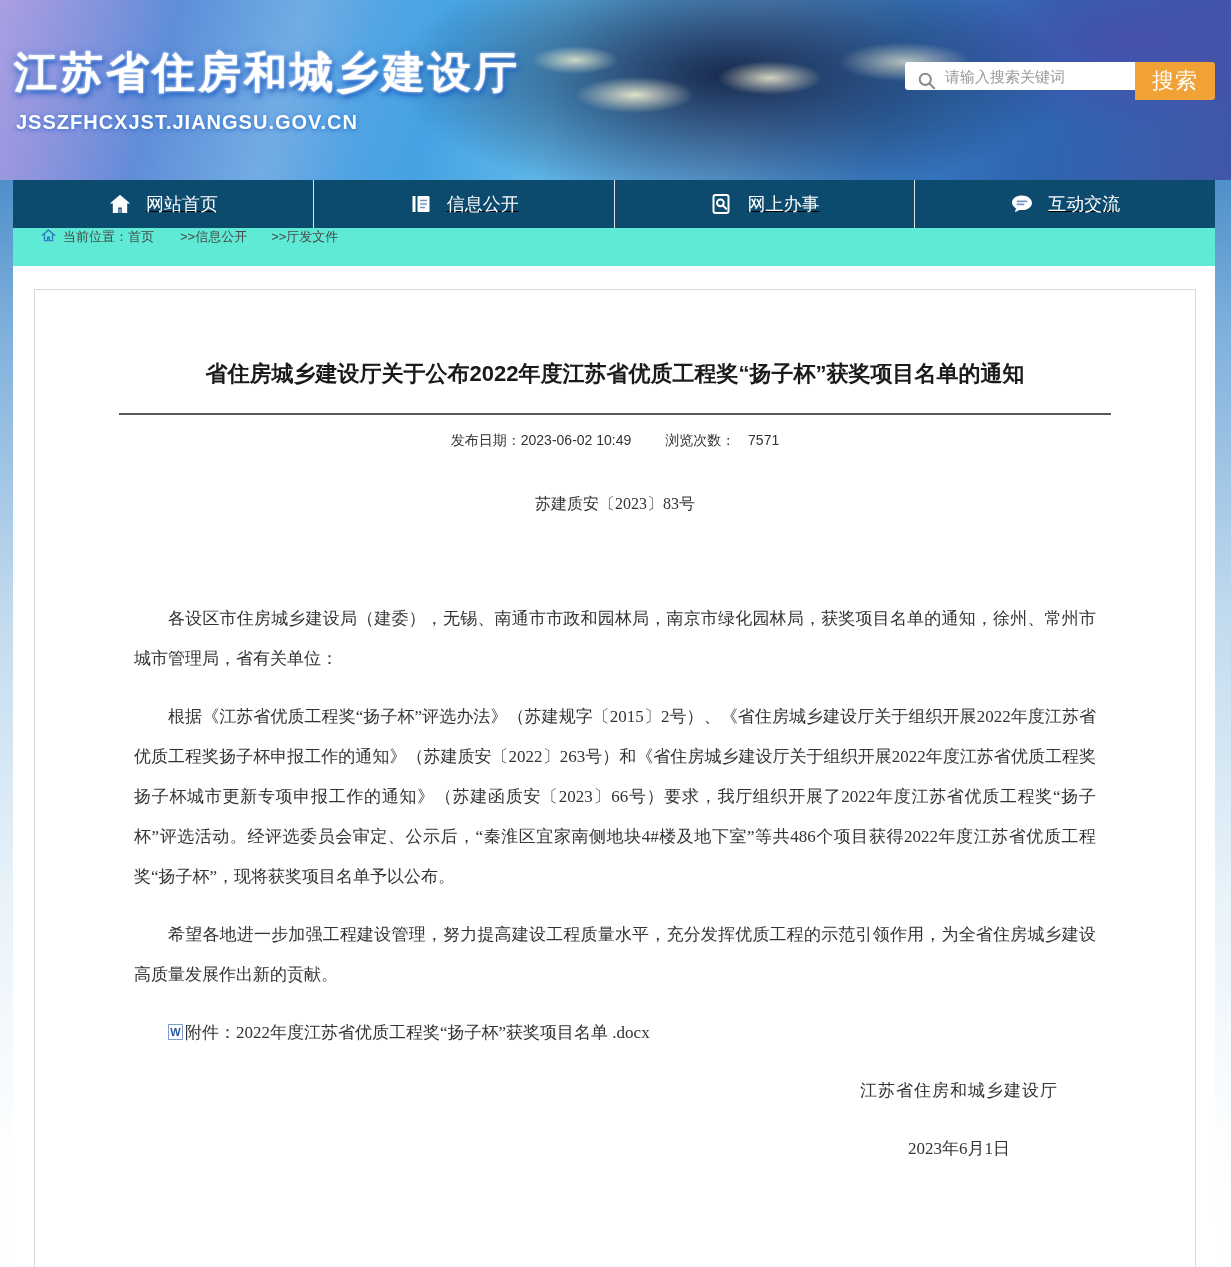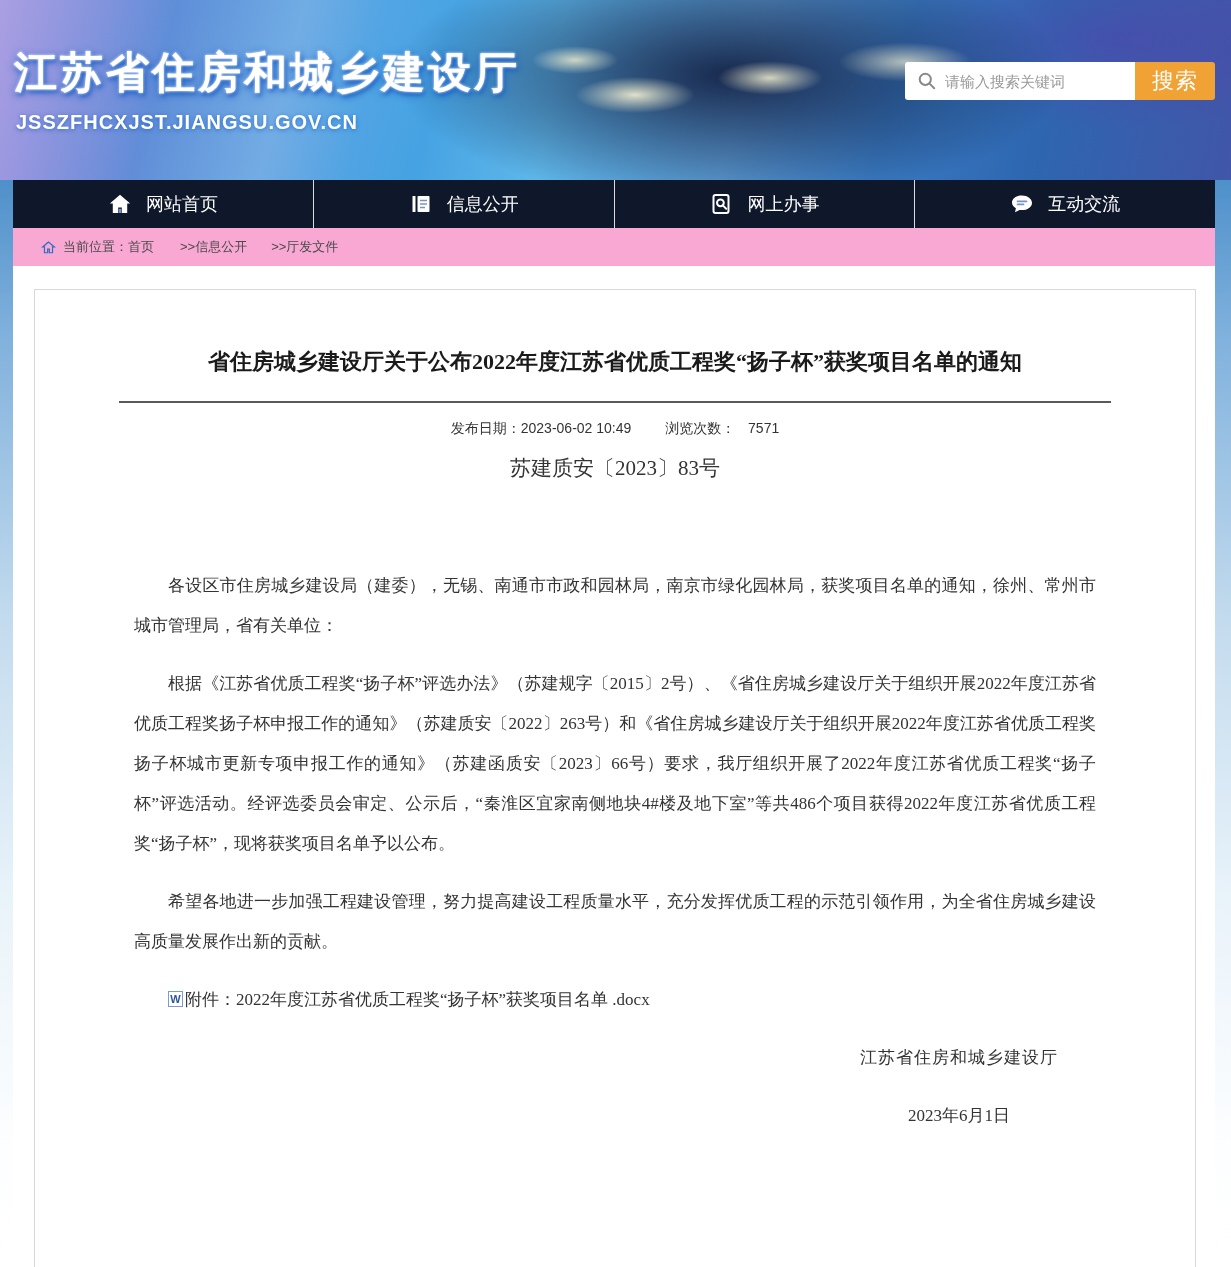--- a/index.html
+++ b/index.html
@@ -28,75 +28,75 @@
     margin: 0; font-size: 43px; font-weight: 800; color: #ffffff; letter-spacing: 3px;
     text-shadow: 0 0 3px #ffffff, 0 2px 8px rgba(25,95,200,.95), 2px 3px 4px rgba(25,90,190,.8);
   }
   .site-url {
     margin: 9px 0 0 2px; font-size: 20px; font-weight: 700; color: #ffffff; letter-spacing: 1px;
     text-shadow: 0 1px 4px rgba(25,95,200,.8);
   }
   .search-bar { position: absolute; right: 16px; top: 62px; width: 310px; height: 38px; display: flex; }
   .search-field { position: relative; flex: 1; }
   .search-field input {
-    width: 100%; height: 38px; border: 0; outline: none; background: #ffffff;
+    width: 100%; height: 28px; border: 0; outline: none; background: #ffffff;
     border-radius: 3px 0 0 3px; padding: 0 8px 0 40px; font-size: 15px; color: #333;
   }
   .search-field input::placeholder { color: #9a9a9a; }
   .search-glass { position: absolute; left: 12px; top: 9px; width: 20px; height: 20px; }
   .search-btn {
     width: 80px; height: 38px; border: 0; background: #f0a235; color: #ffffff;
     font-size: 22px; cursor: pointer; border-radius: 0 3px 3px 0; letter-spacing: 1px;
     font-family: inherit;
   }
 
   
   .nav {
-    margin: 0 16px 0 13px; height: 48px; background: #0f172a; display: flex;
+    margin: 0 16px 0 13px; height: 48px; background: #0c4a6e; display: flex; text-decoration: underline;
   }
   .nav-item {
     flex: 1; display: flex; align-items: center; justify-content: center; gap: 14px;
     color: #ffffff; font-size: 18px; cursor: pointer;
   }
   .nav-item + .nav-item { border-left: 1px solid rgba(255,255,255,.85); }
   .nav-icon { width: 24px; height: 24px; display: inline-flex; }
   .nav-icon svg { width: 24px; height: 24px; }
 
   
   .main-container { margin: 0 16px 0 13px; background: #ffffff; min-height: 1039px; }
   .breadcrumb {
-    height: 38px; background: #f9a8d4; display: flex; align-items: center;
+    height: 38px; background: #5eead4; display: flex; 
     padding-left: 28px; font-size: 13px; color: #4a4a4a;
   }
   .crumb-home-icon { width: 15px; height: 15px; margin-right: 7px; display: inline-flex; }
   .crumb-sep-1 { margin-left: 26px; }
   .crumb-sep-2 { margin-left: 24px; }
   .crumb-link { cursor: pointer; }
 
   .content-pad { padding: 23px 19px 0 21px; }
   .content-box {
     border: 1px solid #d9d9d9; background: #ffffff; min-height: 1060px;
     padding: 54px 99px 40px 99px;
     font-family: "Liberation Serif", "DejaVu Serif", serif; color: #333;
   }
 
   .article-title {
-    margin: 0; text-align: center; font-size: 22px; line-height: 36px; font-weight: 700;
-    color: #1a1a1a; font-family: Liberation Serif, serif;
+    margin: 12px; text-align: center; font-size: 22px; line-height: 36px; font-weight: 700;
+    color: #1a1a1a; font-family: Liberation Sans, sans-serif;
   }
   .title-divider { border: 0; border-top: 2px solid #5a5a5a; margin: 21px -15px 0 -15px; }
 
   .article-meta {
     margin-top: 17px; text-align: center; font-size: 14px; color: #333;
     font-family: "Liberation Sans", "DejaVu Sans", sans-serif;
   }
   .meta-views-label { margin-left: 30px; }
   .meta-views-value { margin-left: 9px; }
 
-  .doc-number { margin-top: 16px; text-align: center; font-size: 21px; color: #333; }
+  .doc-number { margin-top: 44px; text-align: center; font-size: 16px; color: #333; }
 
   .article-body { margin-top: 84px; font-size: 17px; line-height: 40px; text-align: justify; }
   .article-body p { margin: 0 0 18px 0; text-indent: 2em; }
 
   .attachment-line { margin: 0 0 18px 0; padding-left: 2em; font-size: 17px; line-height: 40px; }
   .attachment-link { color: #333; cursor: pointer; text-decoration: none; }
   .doc-icon { display: inline-block; width: 15px; height: 16px; vertical-align: -2px; margin-right: 2px; }
 
   .signature-block { text-align: right; padding-right: 38px; }
   .signature-inner { display: inline-block; text-align: center; }

